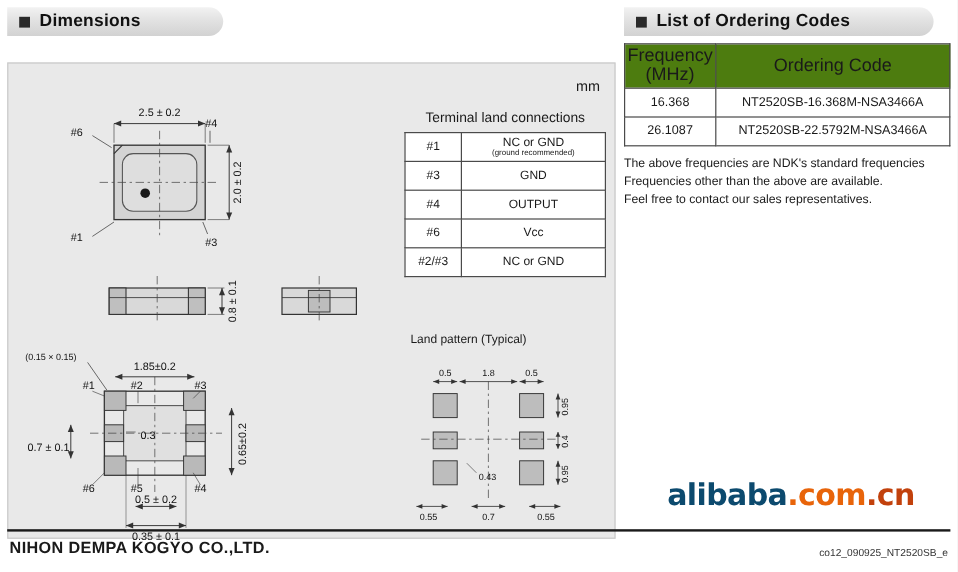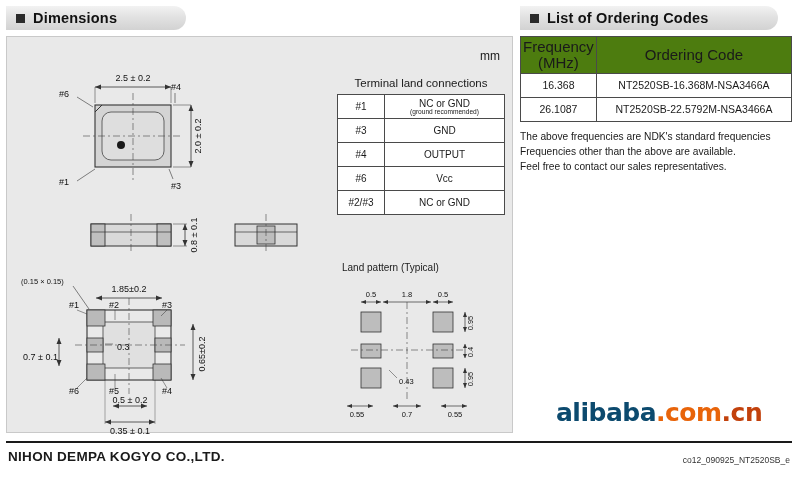--- a/index.html
+++ b/index.html
@@ -28,21 +28,21 @@
     width:9px; height:9px; background:#2a2a2a; margin-right:8px;
     display:inline-block;
   }
   .sec-header .ttl { font-size:14.5px; font-weight:bold; letter-spacing:.2px; color:#111; }
 
   #hdr-dim { left:6px; top:6px; width:180px; }
   #hdr-order { left:520px; top:6px; width:258px; }
 
   
   #dim-panel {
-    position:absolute; left:6px; top:36px; width:505px; height:395px;
+    position:absolute; left:6px; top:52px; width:505px; height:395px;
     background:#e9e9e9;
     border:1px solid #c9c9c9;
   }
   #order-panel {
     position:absolute; left:520px; top:36px; width:272px; height:160px;
   }
 
   .mm-label { position:absolute; right:12px; top:12px; font-size:12px; }
 
   

